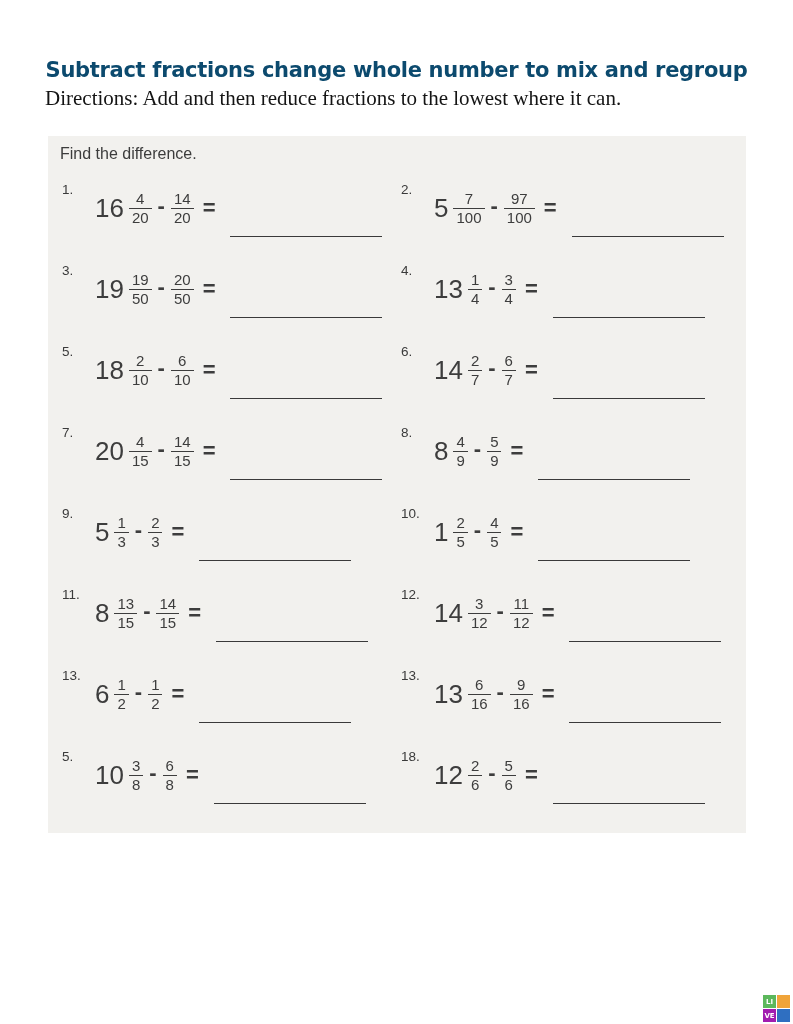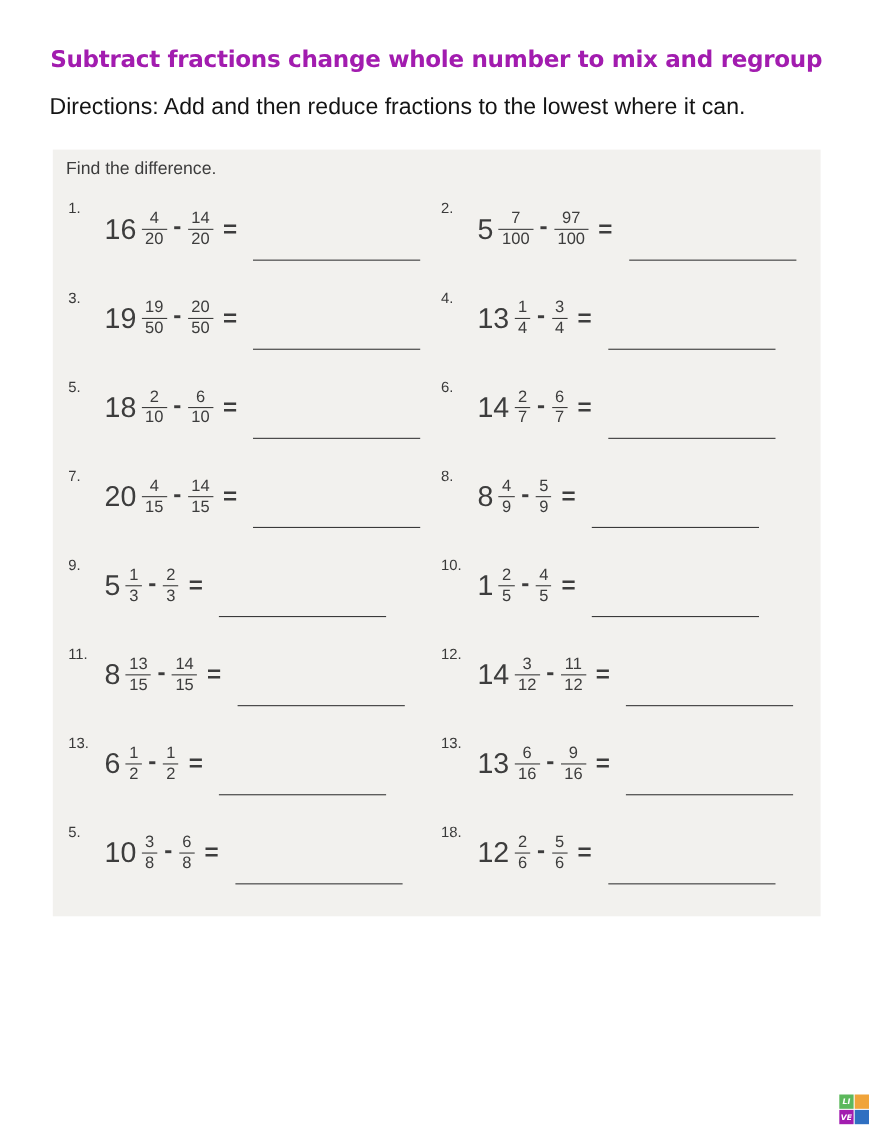--- a/index.html
+++ b/index.html
@@ -6,33 +6,33 @@
   body {
     width: 793px; height: 1024px;
     background: #ffffff;
     position: relative;
     overflow: hidden;
     font-family: "Liberation Sans", sans-serif;
   }
   .page-title {
     position: absolute;
     top: 42px; left: 0; right: 0;
-    margin: 0;
+    margin: 16px;
     text-align: center;
     font-family: "DejaVu Sans", sans-serif;
     font-weight: 800;
     font-size: 21px;
-    color: #a21caf;
+    color: #0c4a6e;
     letter-spacing: -0.3px;
   }
   .directions {
     position: absolute;
     top: 86px; left: 45px;
     margin: 0;
-    font-family: Liberation Sans, sans-serif;
+    font-family: Liberation Serif, serif;
     font-size: 21px;
     color: #141414;
   }
   .sheet {
     position: absolute;
     left: 48px; top: 136px;
     width: 698px; height: 697px;
     background: #f2f1ee;
   }
   .sheet-heading {
@@ -93,21 +93,20 @@
     width: 152px;
     height: 10px;
     border-bottom: 1.5px solid #3a3a3a;
   }
   .footer {
     position: absolute;
     right: 3px; bottom: 2px;
     display: flex;
     align-items: center;
     gap: 3px;
-    font-style: italic;
   }
   .logo-grid {
     display: grid;
     grid-template-columns: 13px 13px;
     grid-template-rows: 13px 13px;
     gap: 1px;
   }
   .logo-sq {
     display: flex;
     align-items: center;

